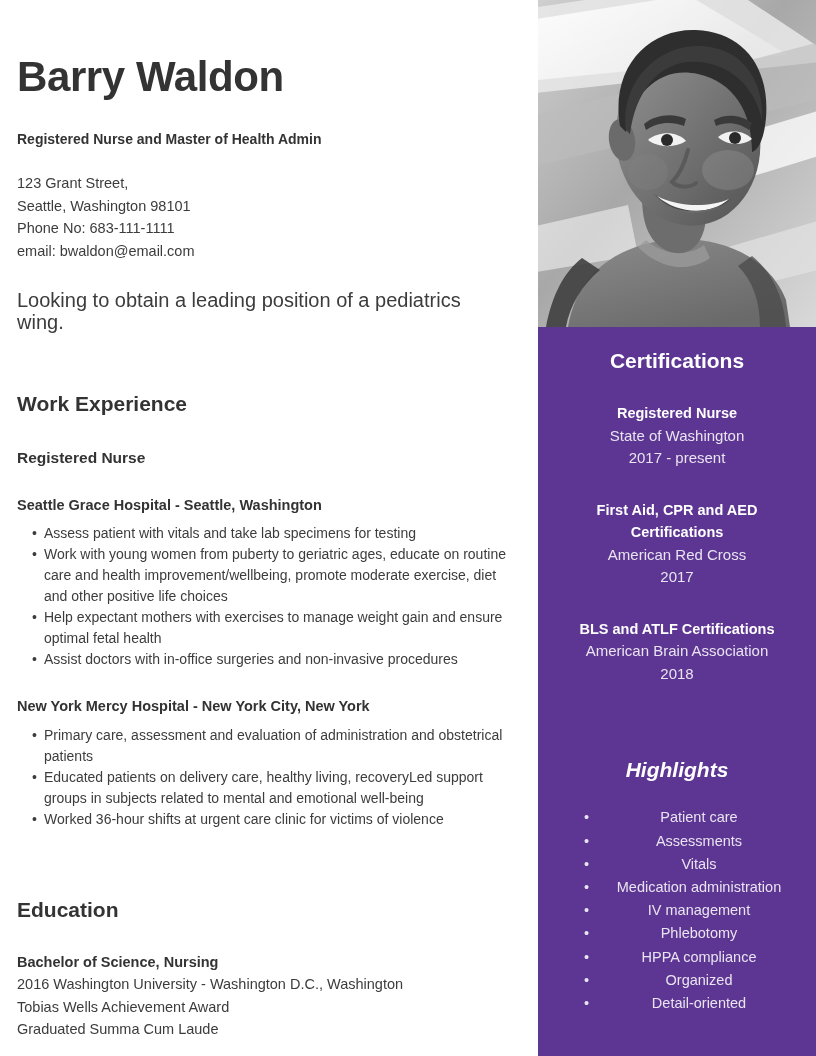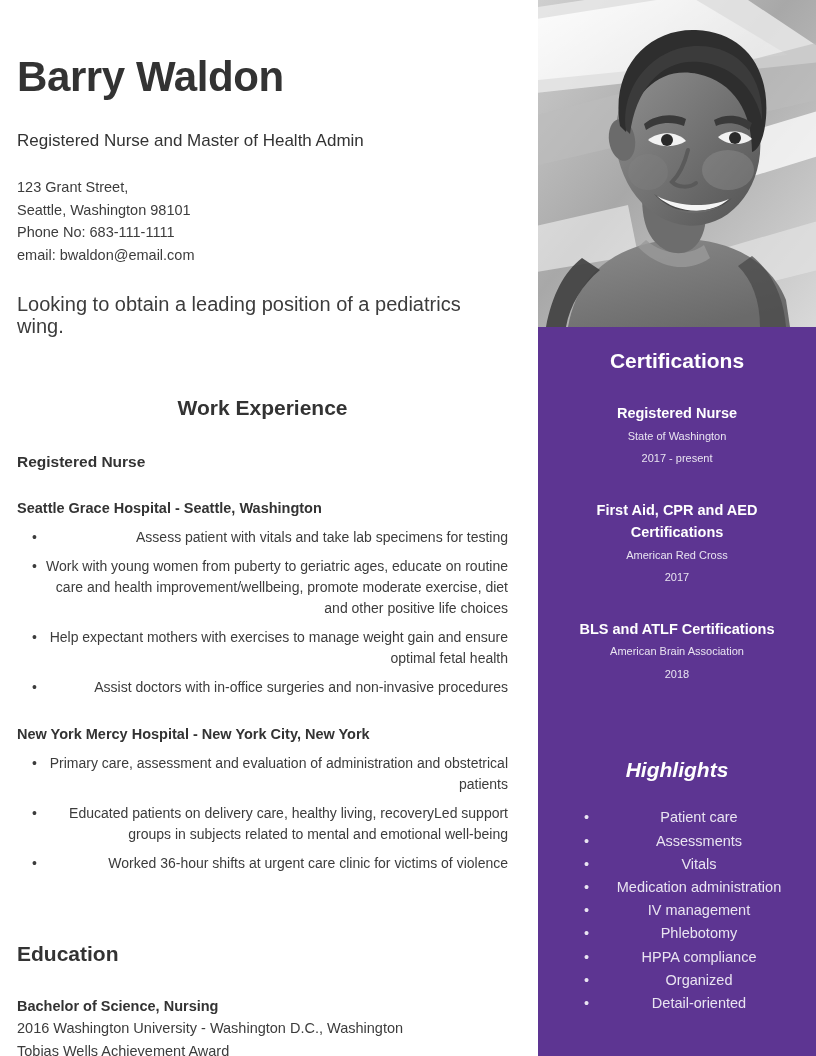--- a/index.html
+++ b/index.html
@@ -41,22 +41,22 @@
     font-size: 42px;
     font-weight: bold;
     color: #333333;
     letter-spacing: -0.4px;
     line-height: 1.12;
     margin: 0 0 0 0;
     padding-top: 5px;
   }
 
   .job-title {
-    font-size: 17px;
-    font-weight: normal;
+    font-size: 14px;
+    font-weight: bold;
     color: #333333;
     margin: 30px 0 2px 0;
     line-height: 1.3;
   }
 
   .contact-block {
     margin-top: 24px;
     font-size: 14.5px;
     color: #3c3c3c;
     line-height: 22.5px;
@@ -71,21 +71,21 @@
   }
 
   .section-heading {
     font-size: 21px;
     font-weight: bold;
     color: #333333;
     margin: 0;
     line-height: 1.2;
   }
 
-  .sec-work { margin-top: 58px; text-align: center; }
+  .sec-work { margin-top: 58px; }
   .sec-edu  { margin-top: 67px; }
 
   .role-title {
     font-size: 15.5px;
     font-weight: bold;
     color: #333333;
     margin-top: 32px;
     line-height: 1.3;
   }
 
@@ -101,22 +101,21 @@
     list-style: none;
     margin: 9px 0 0 0;
     padding: 0;
   }
   ul.duties li {
     position: relative;
     font-size: 14px;
     color: #3c3c3c;
     line-height: 21px;
     padding-left: 27px;
-    margin: 8px 0 0 0;
-    text-align: right;
+    margin: 0 0 0 0;
   }
   ul.duties li::before {
     content: "\2022";
     position: absolute;
     left: 15px;
     top: 0;
     font-size: 14px;
     line-height: 21px;
     color: #3c3c3c;
   }
@@ -174,21 +173,21 @@
     line-height: 22.5px;
   }
   .cert-name {
     display: block;
     font-size: 14.5px;
     font-weight: bold;
     color: #ffffff;
   }
   .cert-org, .cert-year {
     display: block;
-    font-size: 11px;
+    font-size: 15px;
     color: #e9e4f1;
   }
 
   ul.highlights {
     list-style: none;
     margin: 24px 0 0 0;
     padding: 0;
     text-align: center;
   }
   ul.highlights li {

